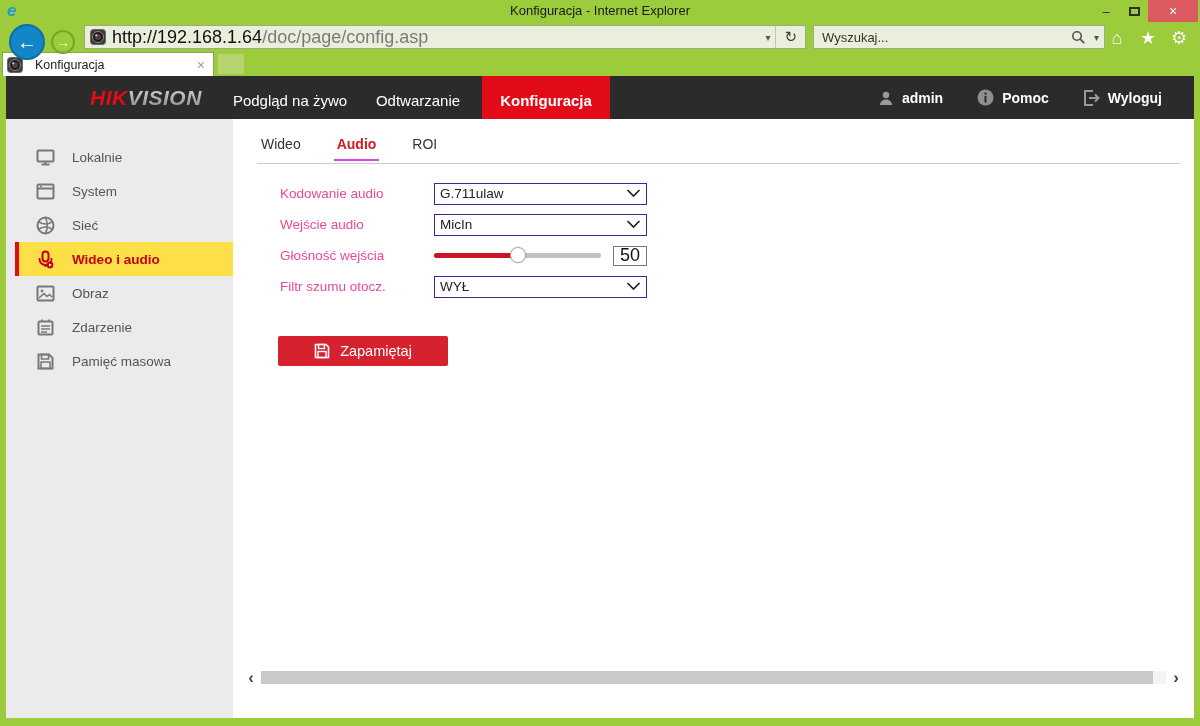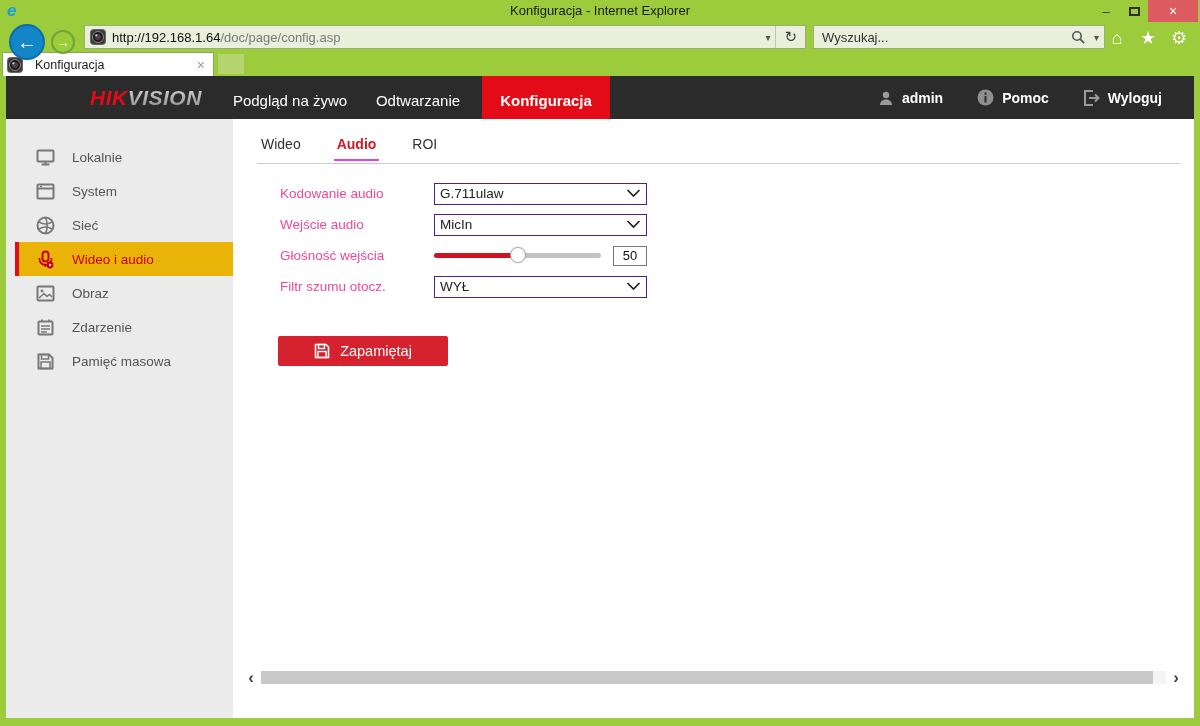--- a/index.html
+++ b/index.html
@@ -15,21 +15,21 @@
   .max-glyph { width:11px; height:9px; border:2px solid #2e2e2e; }
   .win-btn.close { width:50px; background:#DB5B60; color:#fff; font-size:14px; }
 
   
   .toolbar { position:relative; height:30px; }
   .nav-circle { position:absolute; border-radius:50%; display:flex; align-items:center; justify-content:center; z-index:6; }
   .back-btn { left:9px; top:2px; width:36px; height:36px; background:#1286C6; border:2px solid #0E6FA8; color:#fff; font-size:20px; font-weight:bold; }
   .fwd-btn { left:51px; top:8px; width:24px; height:24px; border:2px solid #74A434; color:#F2F7E4; font-size:14px; font-weight:bold; }
   .address-bar { position:absolute; left:84px; top:3px; width:722px; height:24px; background:#E9EFDB; border:1px solid rgba(60,90,20,.45); display:flex; align-items:center; }
   .favicon { width:16px; height:16px; margin:0 6px 0 5px; flex:none; }
-  .url-text { flex:1; font-size:13px; white-space:nowrap; overflow:hidden; }
+  .url-text { flex:1; font-size:18px; white-space:nowrap; overflow:hidden; }
   .url-host { color:#111; }
   .url-path { color:#7a7a7a; }
   .addr-right { display:flex; align-items:center; height:100%; }
   .caret { color:#555; font-size:10px; padding:0 5px; }
   .refresh { color:#3d3d3d; font-size:15px; padding:0 8px; border-left:1px solid rgba(60,90,20,.25); height:100%; display:flex; align-items:center; }
   .search-box { position:absolute; left:813px; top:3px; width:292px; height:24px; background:#E9EFDB; border:1px solid rgba(60,90,20,.45); display:flex; align-items:center; }
   .search-box input { flex:1; border:none; background:transparent; outline:none; font-size:13px; padding-left:8px; font-family:inherit; color:#222; }
   .search-box input::placeholder { color:#333; opacity:1; }
   .toolbar-icons { position:absolute; right:10px; top:5px; display:flex; gap:9px; color:#FDFEFA; }
   .tb-icon { font-size:18px; line-height:22px; width:22px; text-align:center; text-shadow:0 0 1px rgba(0,0,0,.15); }
@@ -53,39 +53,39 @@
   .nav-item.active { background:#E30B17; font-weight:bold; }
   .header-right { position:absolute; right:32px; top:0; height:43px; display:flex; align-items:center; gap:34px; }
   .hr-item { display:flex; align-items:center; gap:8px; color:#fff; font-size:14px; font-weight:bold; }
 
   .page-body { flex:1; display:flex; min-height:0; }
 
   
   .sidebar { width:227px; background:#EBEBEB; padding-top:21px; flex:none; }
   .side-item { height:34px; display:flex; align-items:center; padding-left:30px; gap:17px; color:#555; font-size:13.5px; cursor:pointer; }
   .side-item .sicon { width:19px; height:19px; flex:none; display:flex; }
-  .side-item.active { position:relative; margin-left:9px; padding-left:21px; background:#eab308; color:#C80011; font-weight:normal; }
+  .side-item.active { position:relative; margin-left:9px; padding-left:21px; background:#fde047; color:#C80011; font-weight:bold; }
   .side-item.active::before { content:""; position:absolute; left:0; top:0; bottom:0; width:4px; background:#E30B17; }
 
   
   .main { flex:1; position:relative; background:#fff; }
   .content-tabs { position:absolute; top:17px; left:25px; display:flex; gap:30px; }
   .ctab { font-size:14px; color:#333; padding:0 3px 7px 3px; cursor:pointer; }
   .ctab.active { color:#D11A24; font-weight:bold; border-bottom:2px solid #d946ef; }
   .tab-divider { position:absolute; top:44px; left:24px; right:14px; height:1px; background:#CCC; }
 
   .form { position:absolute; top:59px; left:47px; }
   .form-row { display:flex; align-items:center; height:31px; }
   .form-label { width:154px; font-size:13.5px; color:#ec4899; }
   .select { width:213px; height:22px; border:1px solid #4c1d95; background:#fff; display:flex; align-items:center; justify-content:space-between; padding:0 5px 0 5px; font-size:13.5px; color:#222; cursor:pointer; }
   .slider-wrap { width:213px; display:flex; align-items:center; }
   .slider { position:relative; width:167px; height:5px; background:#C3C3C3; border-radius:3px; }
   .slider-fill { position:absolute; left:0; top:0; height:5px; background:#CF1322; border-radius:3px 0 0 3px; }
   .slider-thumb { position:absolute; top:-6px; width:16px; height:16px; margin-left:-8px; background:#fff; border:1px solid #ABABAB; border-radius:50%; box-shadow:0 0 2px rgba(0,0,0,.2); }
-  .vol-input { margin-left:12px; width:34px; height:20px; border:1px solid #787878; font-size:13px; text-align:center; font-family:inherit; color:#111; }
+  .vol-input { margin-left:12px; width:34px; height:20px; border:1px solid #787878; font-size:18px; text-align:center; font-family:inherit; color:#111; }
 
   .save-button { position:absolute; top:217px; left:45px; width:170px; height:30px; background:#D6222F; border:none; border-radius:2px; color:#fff; font-size:14.5px; display:flex; align-items:center; justify-content:center; gap:10px; cursor:pointer; font-family:inherit; }
 
   .hscroll { position:absolute; left:10px; right:10px; bottom:32px; height:17px; display:flex; align-items:center; }
   .scroll-arrow { width:16px; text-align:center; color:#444; font-size:17px; font-weight:bold; line-height:16px; cursor:pointer; }
   .scroll-track { flex:1; height:13px; background:#F4F4F4; margin:0 2px; position:relative; }
   .scroll-thumb { position:absolute; left:0; top:0; height:13px; width:98.6%; background:#C9C9C9; }
 
   .page-footer { position:absolute; left:0; right:0; bottom:11px; text-align:center; color:#ABABAB; font-size:12.5px; }
 </style>

